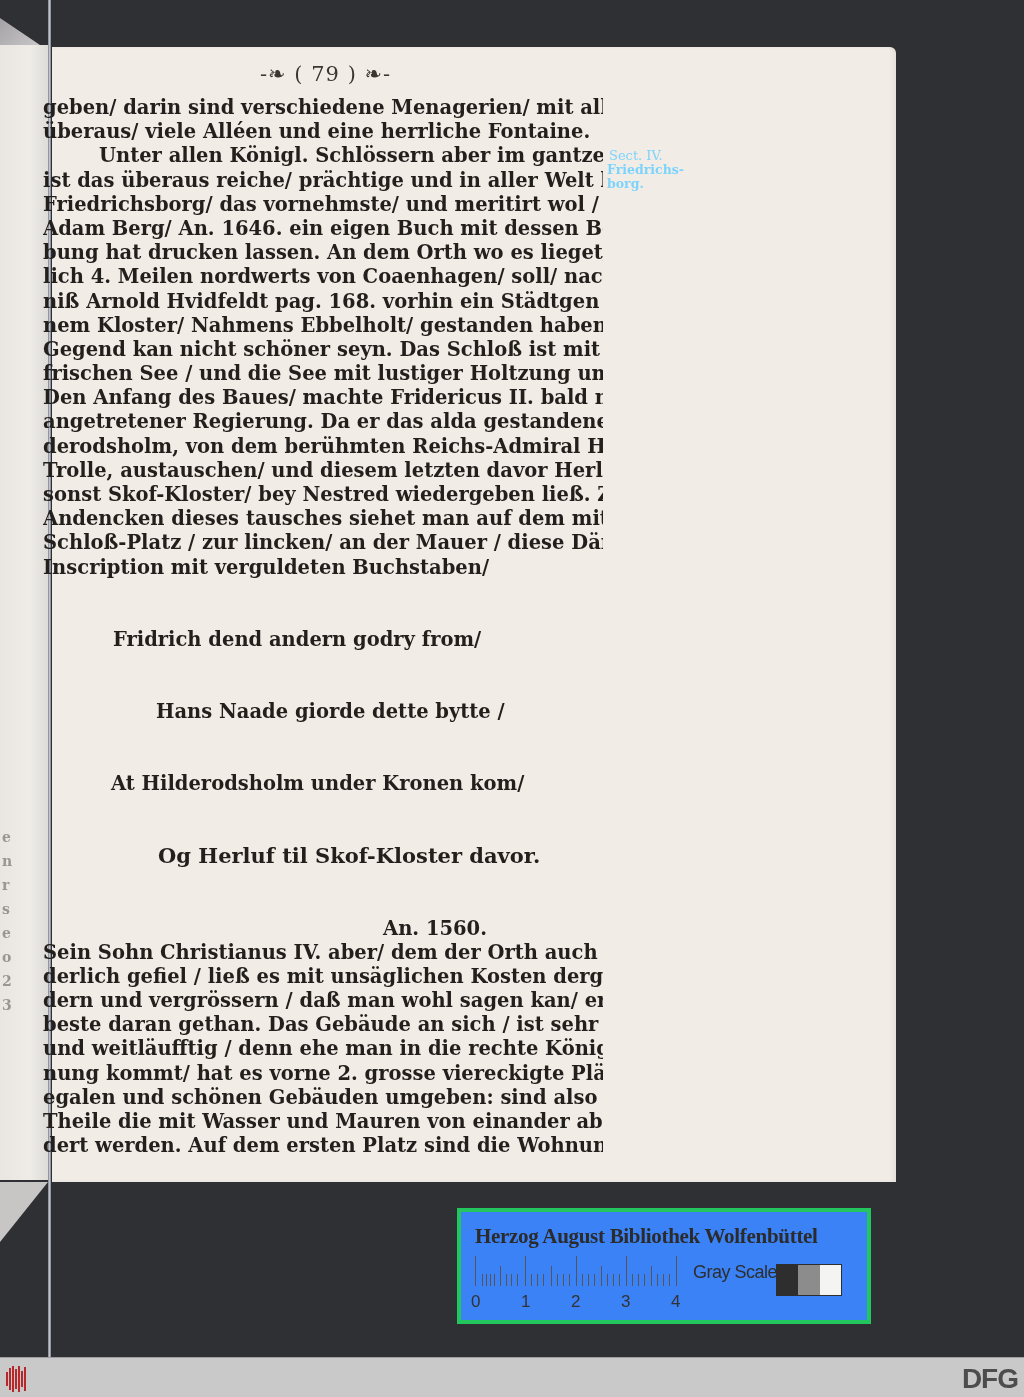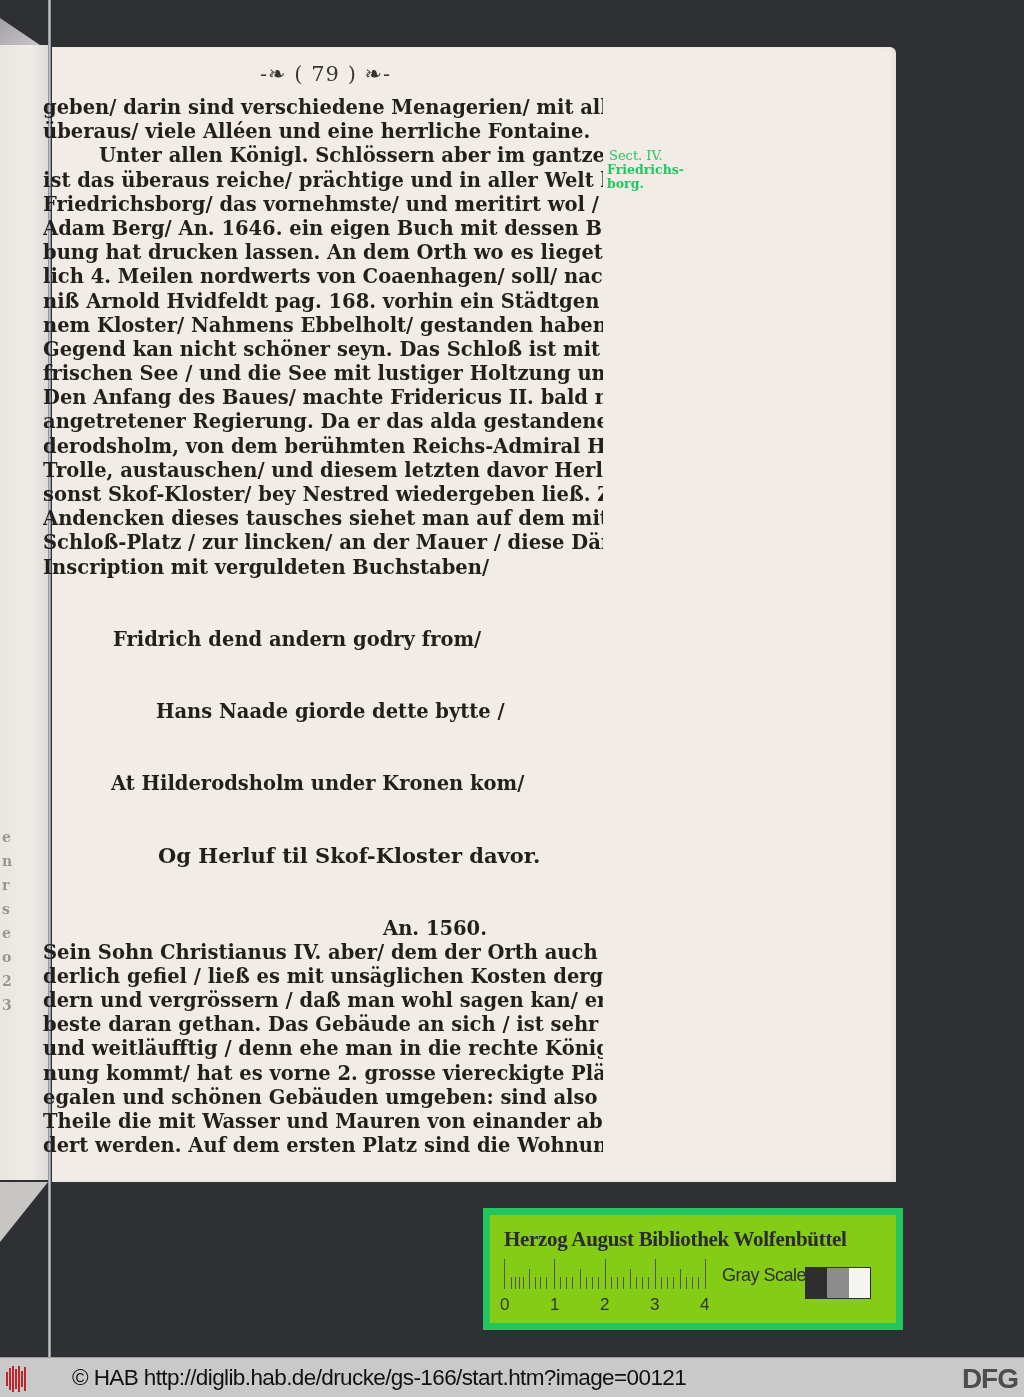--- a/index.html
+++ b/index.html
@@ -55,28 +55,28 @@
   .verse { white-space:nowrap; height:24.2px;margin-top:48px; }
   .verse.v1 { padding-left:70px; }
   .verse.v2 { padding-left:113px; }
   .verse.v3 { padding-left:68px; }
   .verse.v4 { padding-left:115px; font-size:21px; }
   .verse.year { padding-left:340px; }
   .catchword { text-align:right; padding-right:0; }
 
   .marginal {
     position:absolute; left:607px; top:149px; width:100px;
-    font-size:12.5px; line-height:14px; color:#22c55e; font-weight:bold;
+    font-size:12.5px; line-height:14px; color:#7dd3fc; font-weight:bold;
   }
   .marginal .m1 { padding-left:2px; font-weight:normal; font-size:13px;}
 
   
   .hab-label {
-    position:absolute; left:483px; top:1208px; width:406px; height:108px;
-    background:#84cc16; border:7px solid #22c55e;
+    position:absolute; left:457px; top:1208px; width:406px; height:108px;
+    background:#3b82f6; border:4px solid #22c55e;
   }
   .hab-title {
     position:absolute; left:14px; top:12px; font-family:"Liberation Serif", serif;
     font-weight:bold; font-size:21px; color:#2b2b2b; white-space:nowrap; letter-spacing:-0.3px;
   }
   .ruler { position:absolute; left:14px; top:50px; width:200px; height:36px; }
   .tick { position:absolute; bottom:12px; width:1px; background:#555; }
   .ruler-num {
     position:absolute; top:30px; font-family:"Liberation Sans", sans-serif; font-size:17px; color:#333;
   }
@@ -220,15 +220,14 @@
 <div class="footer">
   <div class="footer-logo">
     <span style="height:14px"></span>
       <span style="height:22px"></span>
       <span style="height:26px"></span>
       <span style="height:20px"></span>
       <span style="height:26px"></span>
       <span style="height:16px"></span>
       <span style="height:24px"></span>
   </div>
-  <div class="footer-text">© HAB http://diglib.hab.de/drucke/gs-166/start.htm?image=00121</div>
   <div class="dfg-logo">DFG</div>
 </div>
 
 </body></html>

